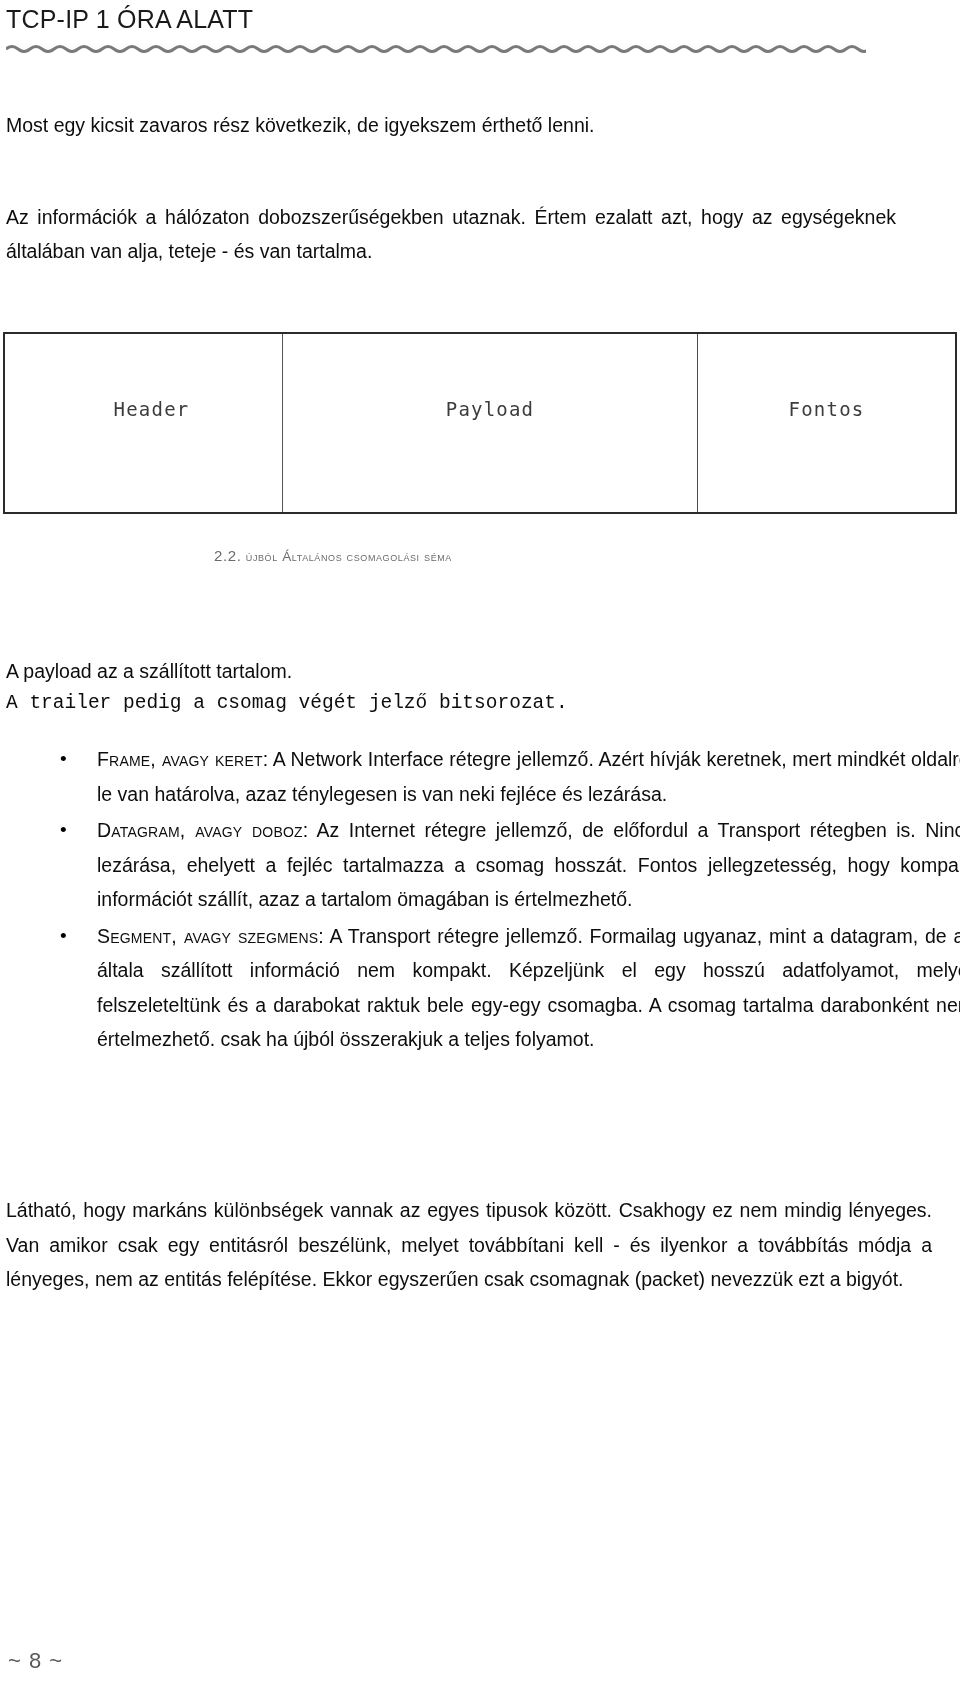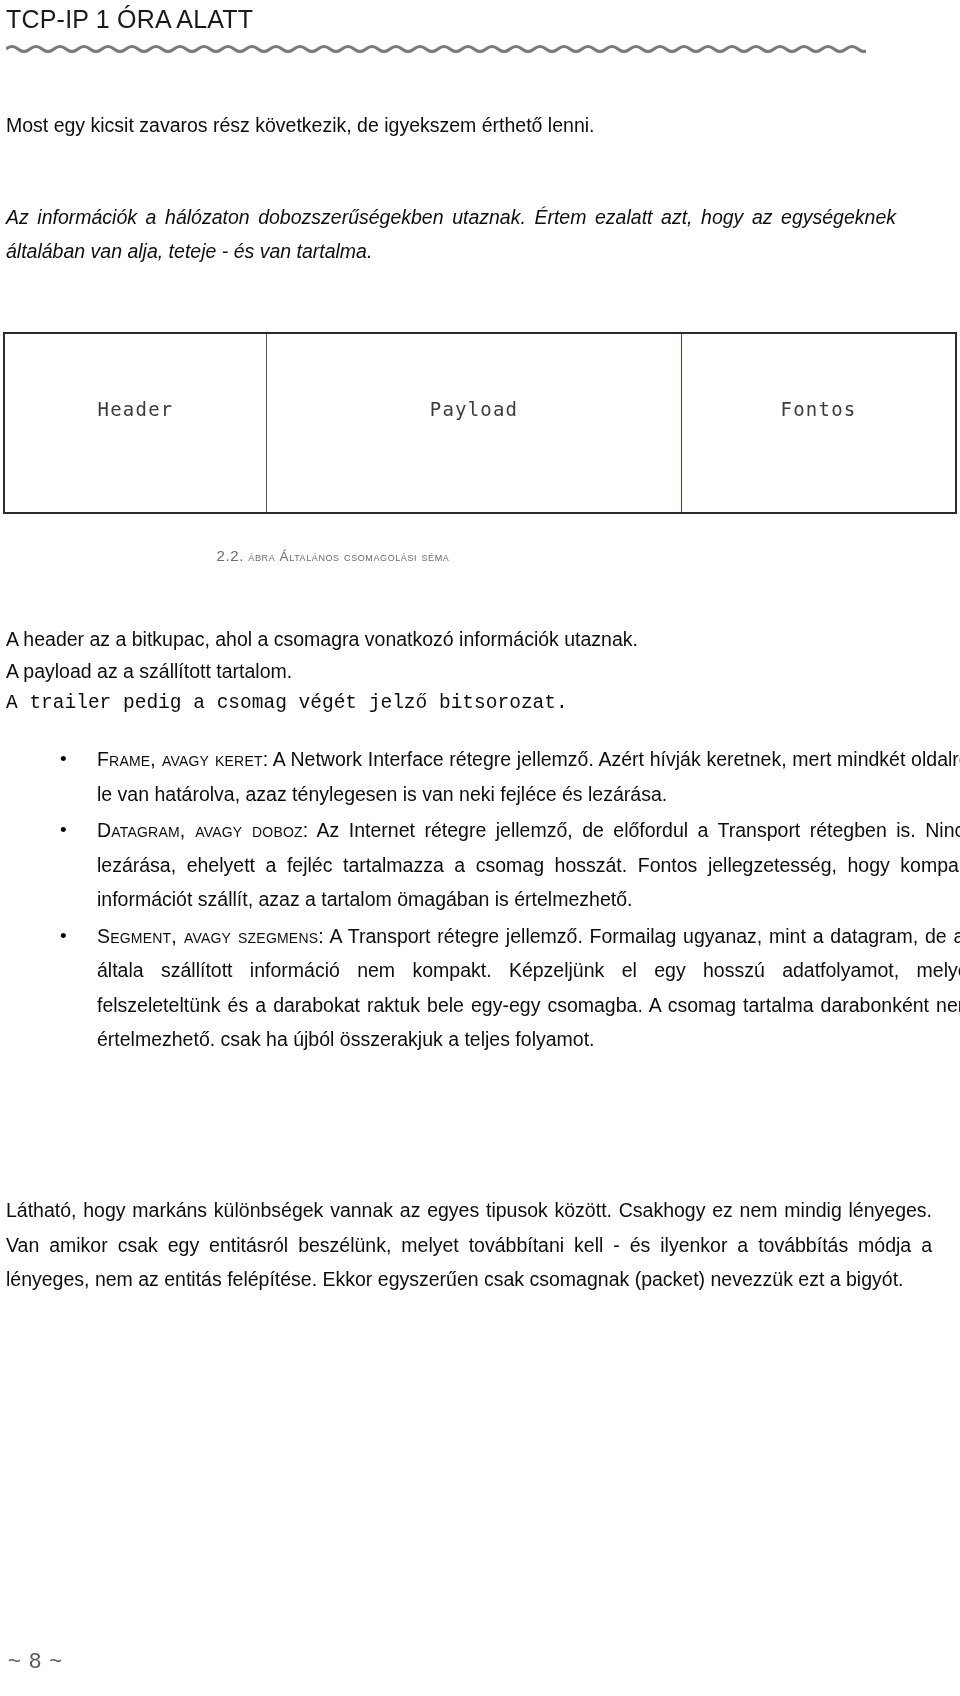--- a/index.html
+++ b/index.html
@@ -49,33 +49,34 @@
   .body-text {
     position: absolute;
     font-size: 19.5px;
     line-height: 34px;
     color: #0d0d0d;
     text-align: justify;
   }
 
   .p-intro   { left: 6px; top: 76px;  width: 880px; margin-top: 32px; }
   .p-doboz   { left: 6px; top: 138px; width: 880px; }
-  .p-info    { left: 6px; top: 200px; width: 890px; font-style: italic; }
+  .p-info    { left: 6px; top: 200px; width: 890px; }
 
   
   .figure {
     position: absolute;
     left: 3px;
     top: 332px;
     width: 954px;
     height: 182px;
     box-sizing: border-box;
     border: 2px solid #2b2b2b;
     display: flex;
     background: #ffffff;
+    padding-left: 16px;
   }
   .fig-cell {
     display: flex;
     align-items: center;
     justify-content: center;
     box-sizing: border-box;
     font-family: "DejaVu Sans Mono", monospace;
     font-size: 19px;
     letter-spacing: 1.2px;
     color: #3c3c3c;
@@ -192,24 +193,23 @@
   <div class="body-text p-info">Az információk a hálózaton dobozszerűségekben utaznak. Értem ezalatt azt, hogy az egységeknek általában van alja, teteje - és van tartalma.</div>
 
   <div class="figure">
     <div class="fig-cell header-cell">Header</div>
     <div class="fig-cell payload-cell">Payload</div>
     <div class="fig-cell trailer-cell">Fontos</div>
   </div>
 
   <div class="fig-caption">
     <span class="num">2.2.</span>
-    <span class="cap-sc">ábra Általános csomagolási séma</span>
+    <span class="cap-sc">újból Általános csomagolási séma</span>
   </div>
 
-  <div class="stmt stmt-1">A header az a bitkupac, ahol a csomagra vonatkozó információk utaznak.</div>
   <div class="stmt stmt-2">A payload az a szállított tartalom.</div>
   <div class="stmt stmt-3">A trailer pedig a csomag végét jelző bitsorozat.</div>
 
   <ul class="bullets">
     <li class="bullet-item">
       <span class="term">Frame, avagy keret</span><span>: </span><span>A Network Interface rétegre jellemző. Azért hívják keretnek, mert mindkét oldalról le van határolva, azaz ténylegesen is van neki fejléce és lezárása.</span>
     </li>
     <li class="bullet-item">
       <span class="term">Datagram, avagy doboz</span><span>: </span><span>Az Internet rétegre jellemző, de előfordul a Transport rétegben is. Nincs lezárása, ehelyett a fejléc tartalmazza a csomag hosszát. Fontos jellegzetesség, hogy kompakt információt szállít, azaz a tartalom ömagában is értelmezhető.</span>
     </li>

